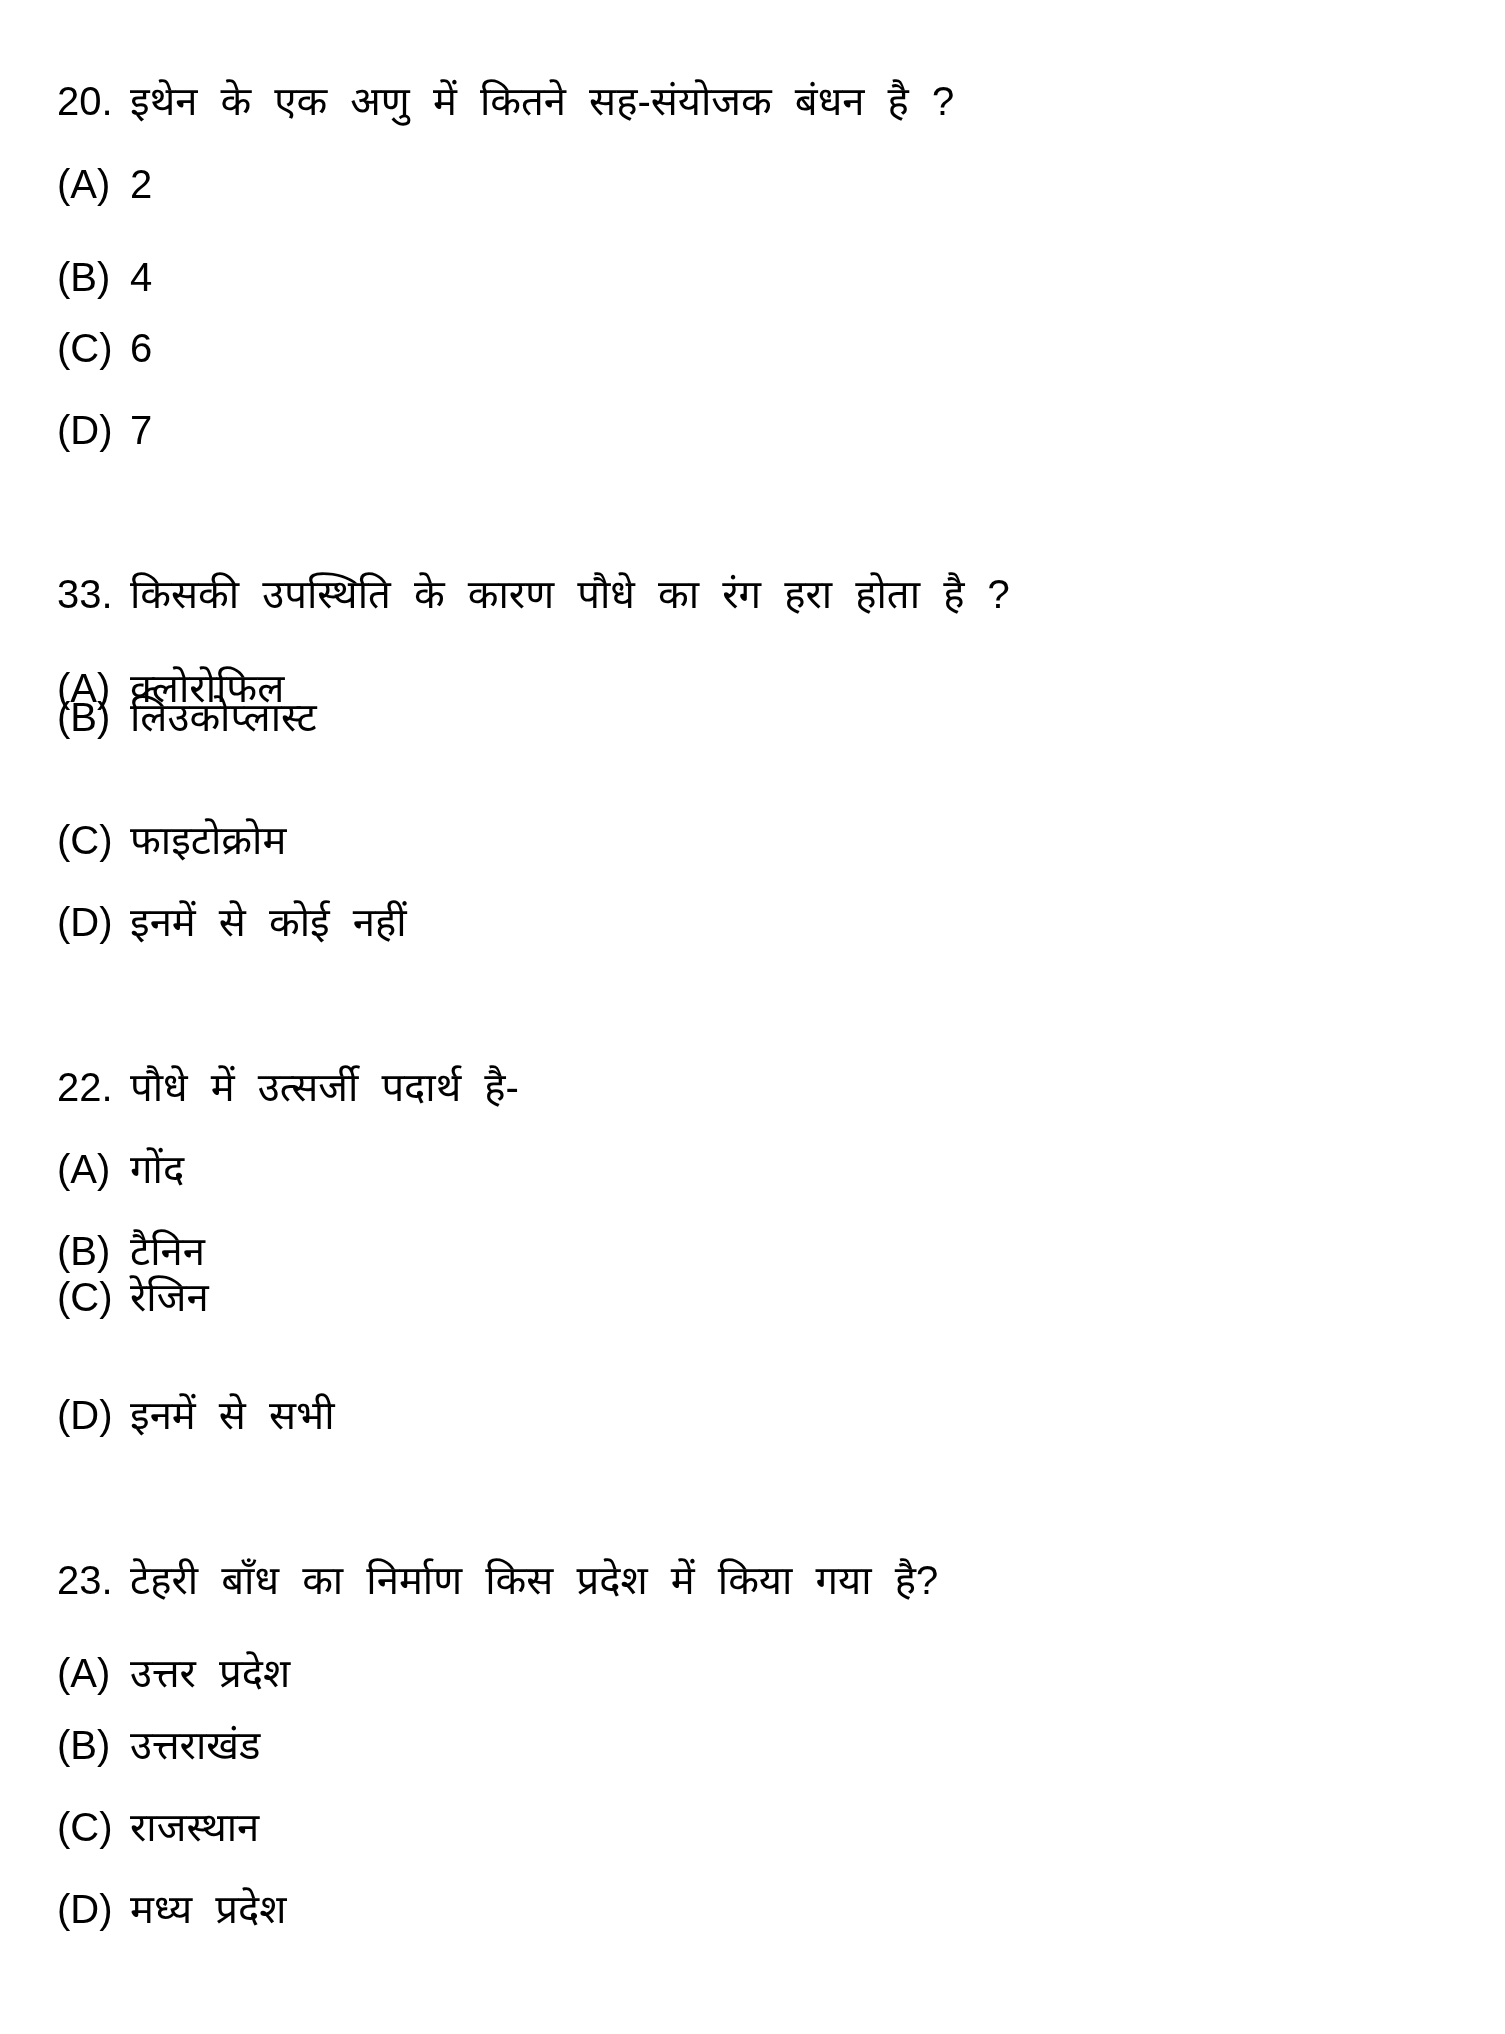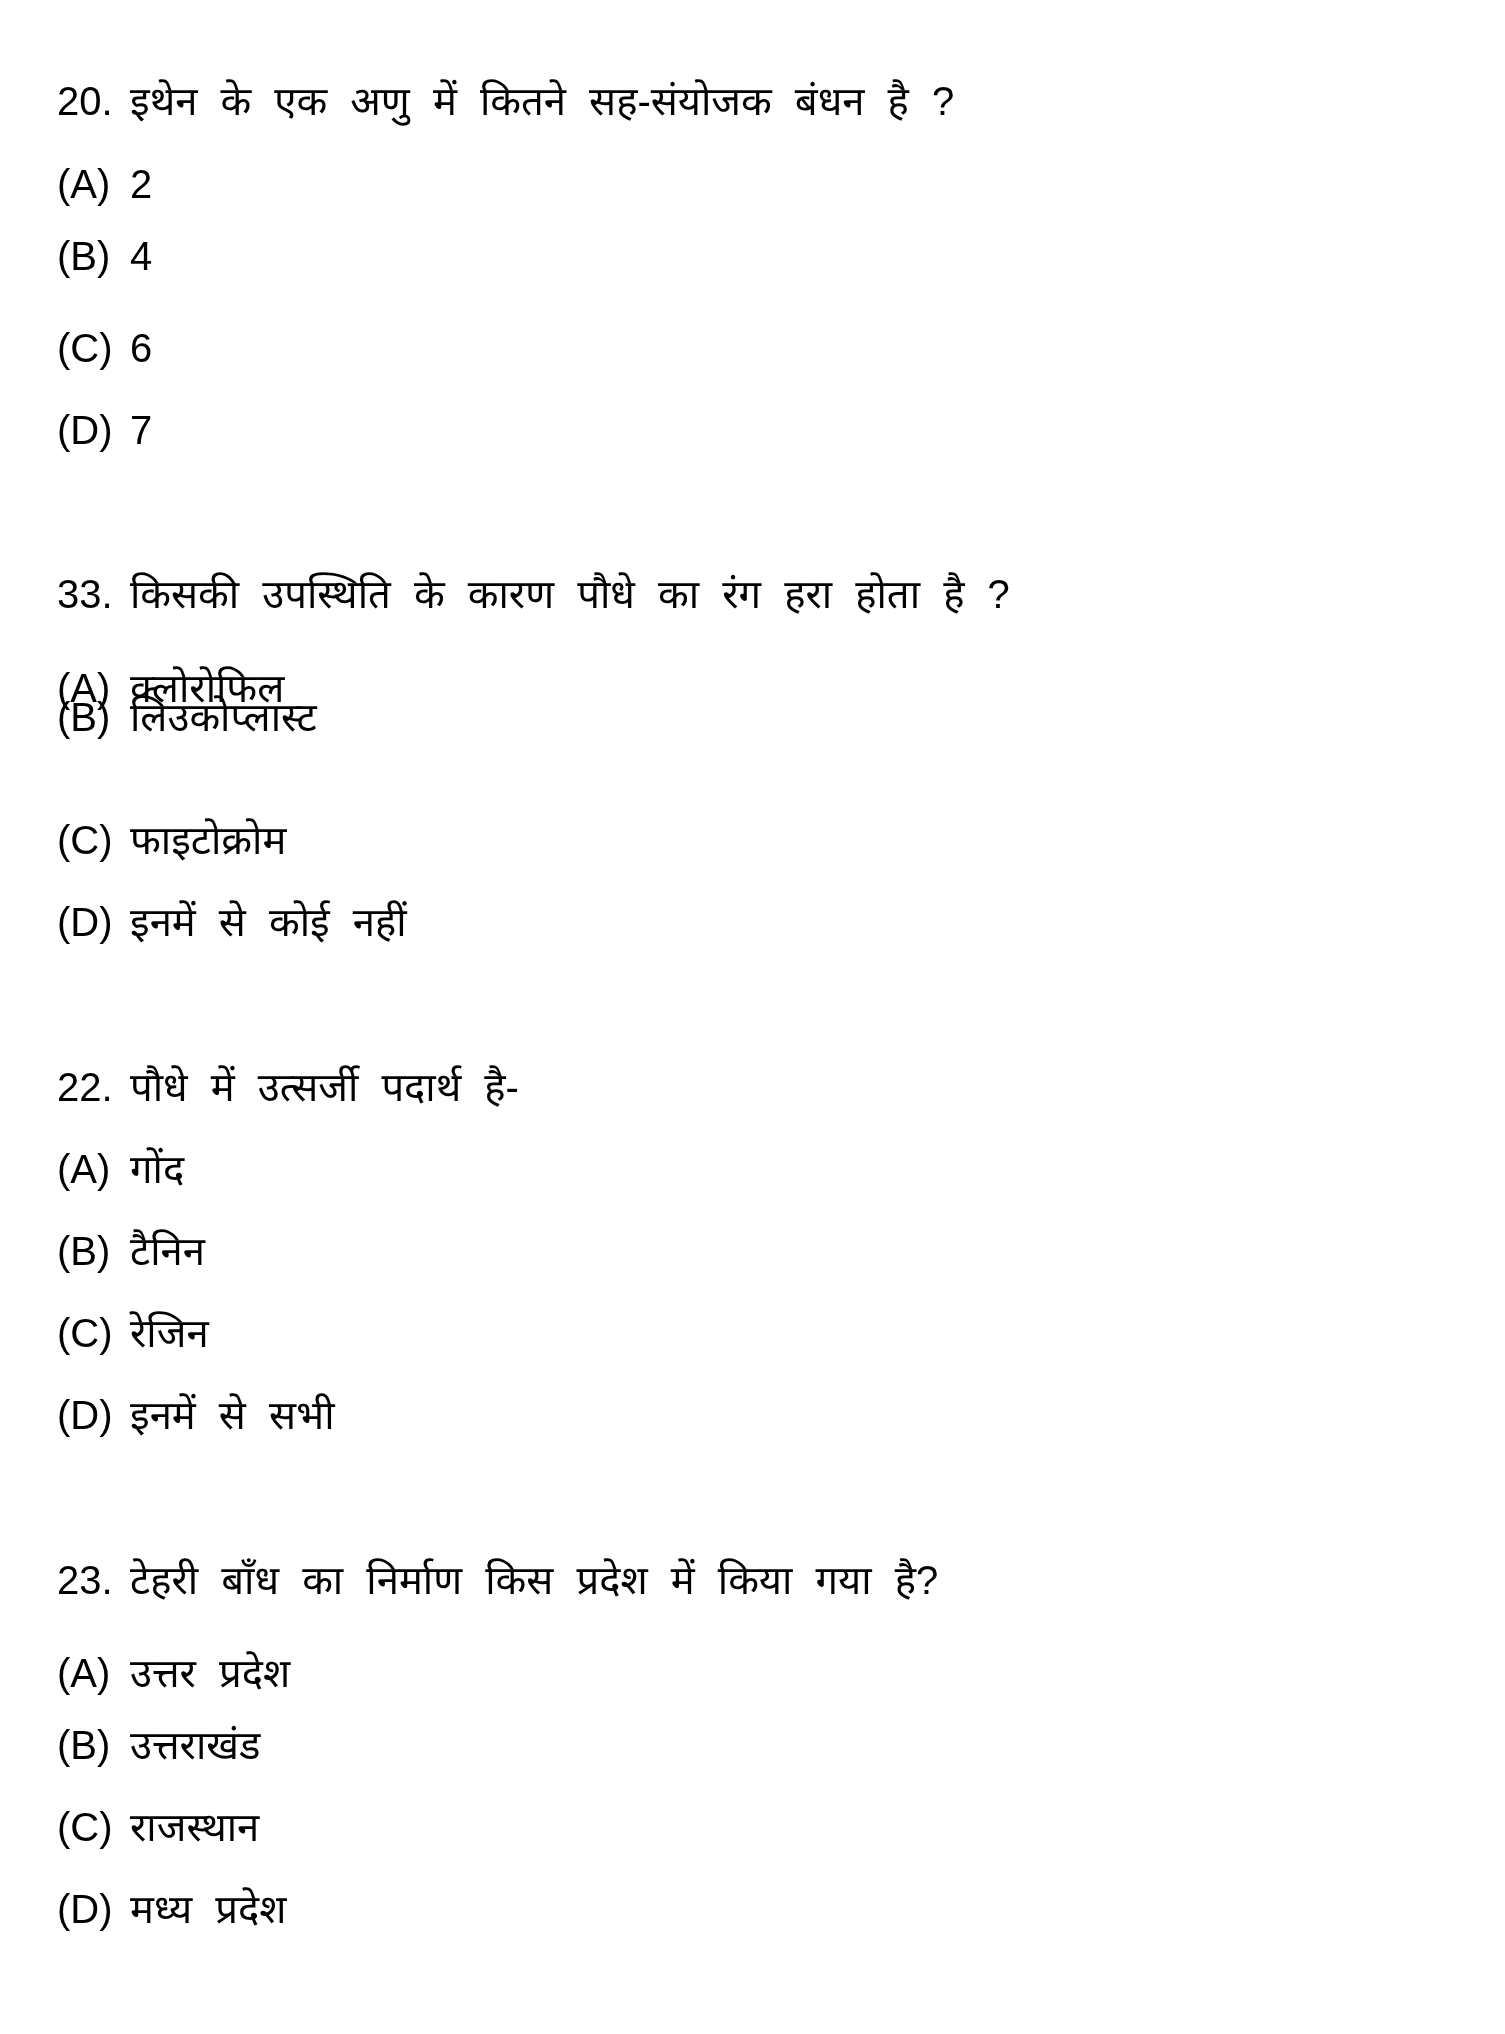--- a/index.html
+++ b/index.html
@@ -17,21 +17,21 @@
 </style>
 </head>
 <body>
 
 <div class="line" style="top:76px">
   <span class="num">20.</span><span class="text">इथेन के एक अणु में कितने सह-संयोजक बंधन है ?</span>
 </div>
 <div class="line" style="top:159px">
   <span class="label">(A)</span><span class="text">2</span>
 </div>
-<div class="line" style="top:231px">
+<div class="line" style="top:252px">
   <span class="label">(B)</span><span class="text">4</span>
 </div>
 <div class="line" style="top:323px">
   <span class="label">(C)</span><span class="text">6</span>
 </div>
 <div class="line" style="top:405px">
   <span class="label">(D)</span><span class="text">7</span>
 </div>
 
 <div class="line" style="top:569px">
@@ -52,21 +52,21 @@
 
 <div class="line" style="top:1062px">
   <span class="num">22.</span><span class="text">पौधे में उत्सर्जी पदार्थ है-</span>
 </div>
 <div class="line" style="top:1144px">
   <span class="label">(A)</span><span class="text">गोंद</span>
 </div>
 <div class="line" style="top:1226px">
   <span class="label">(B)</span><span class="text">टैनिन</span>
 </div>
-<div class="line" style="top:1308px">
+<div class="line" style="top:1272px">
   <span class="label">(C)</span><span class="text">रेजिन</span>
 </div>
 <div class="line" style="top:1390px">
   <span class="label">(D)</span><span class="text">इनमें से सभी</span>
 </div>
 
 <div class="line" style="top:1555px">
   <span class="num">23.</span><span class="text">टेहरी बाँध का निर्माण किस प्रदेश में किया गया है?</span>
 </div>
 <div class="line" style="top:1648px">

